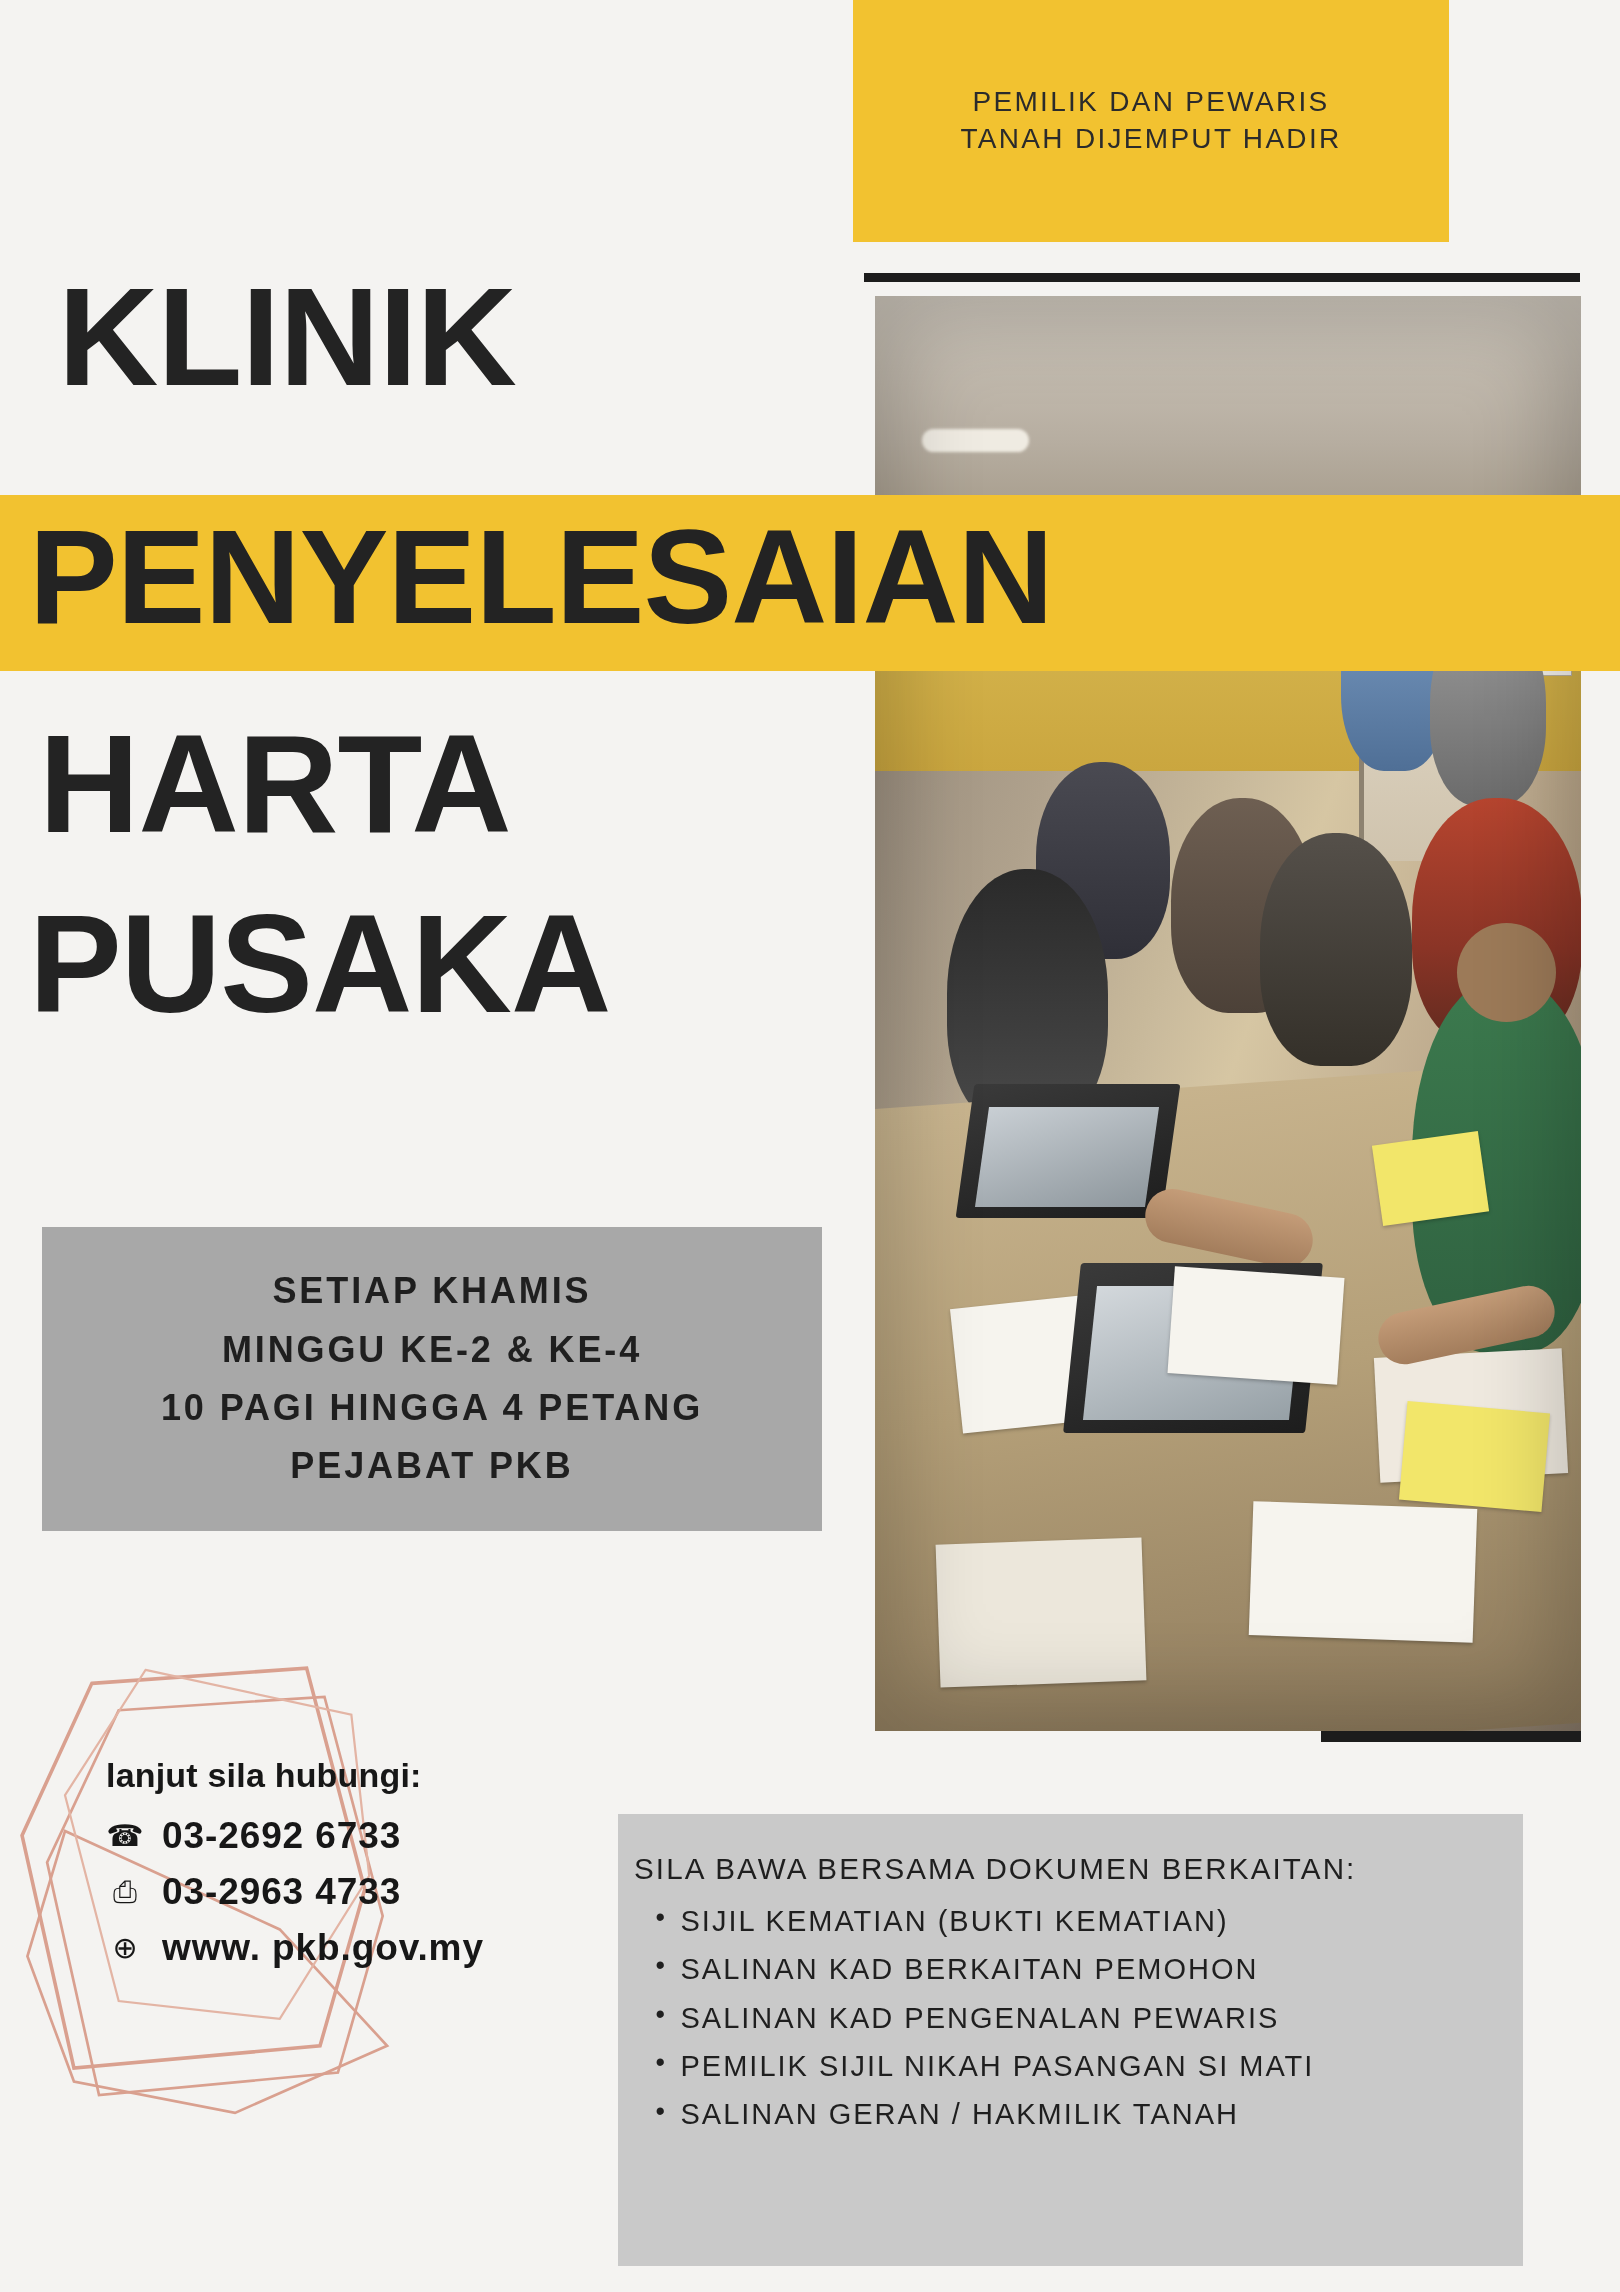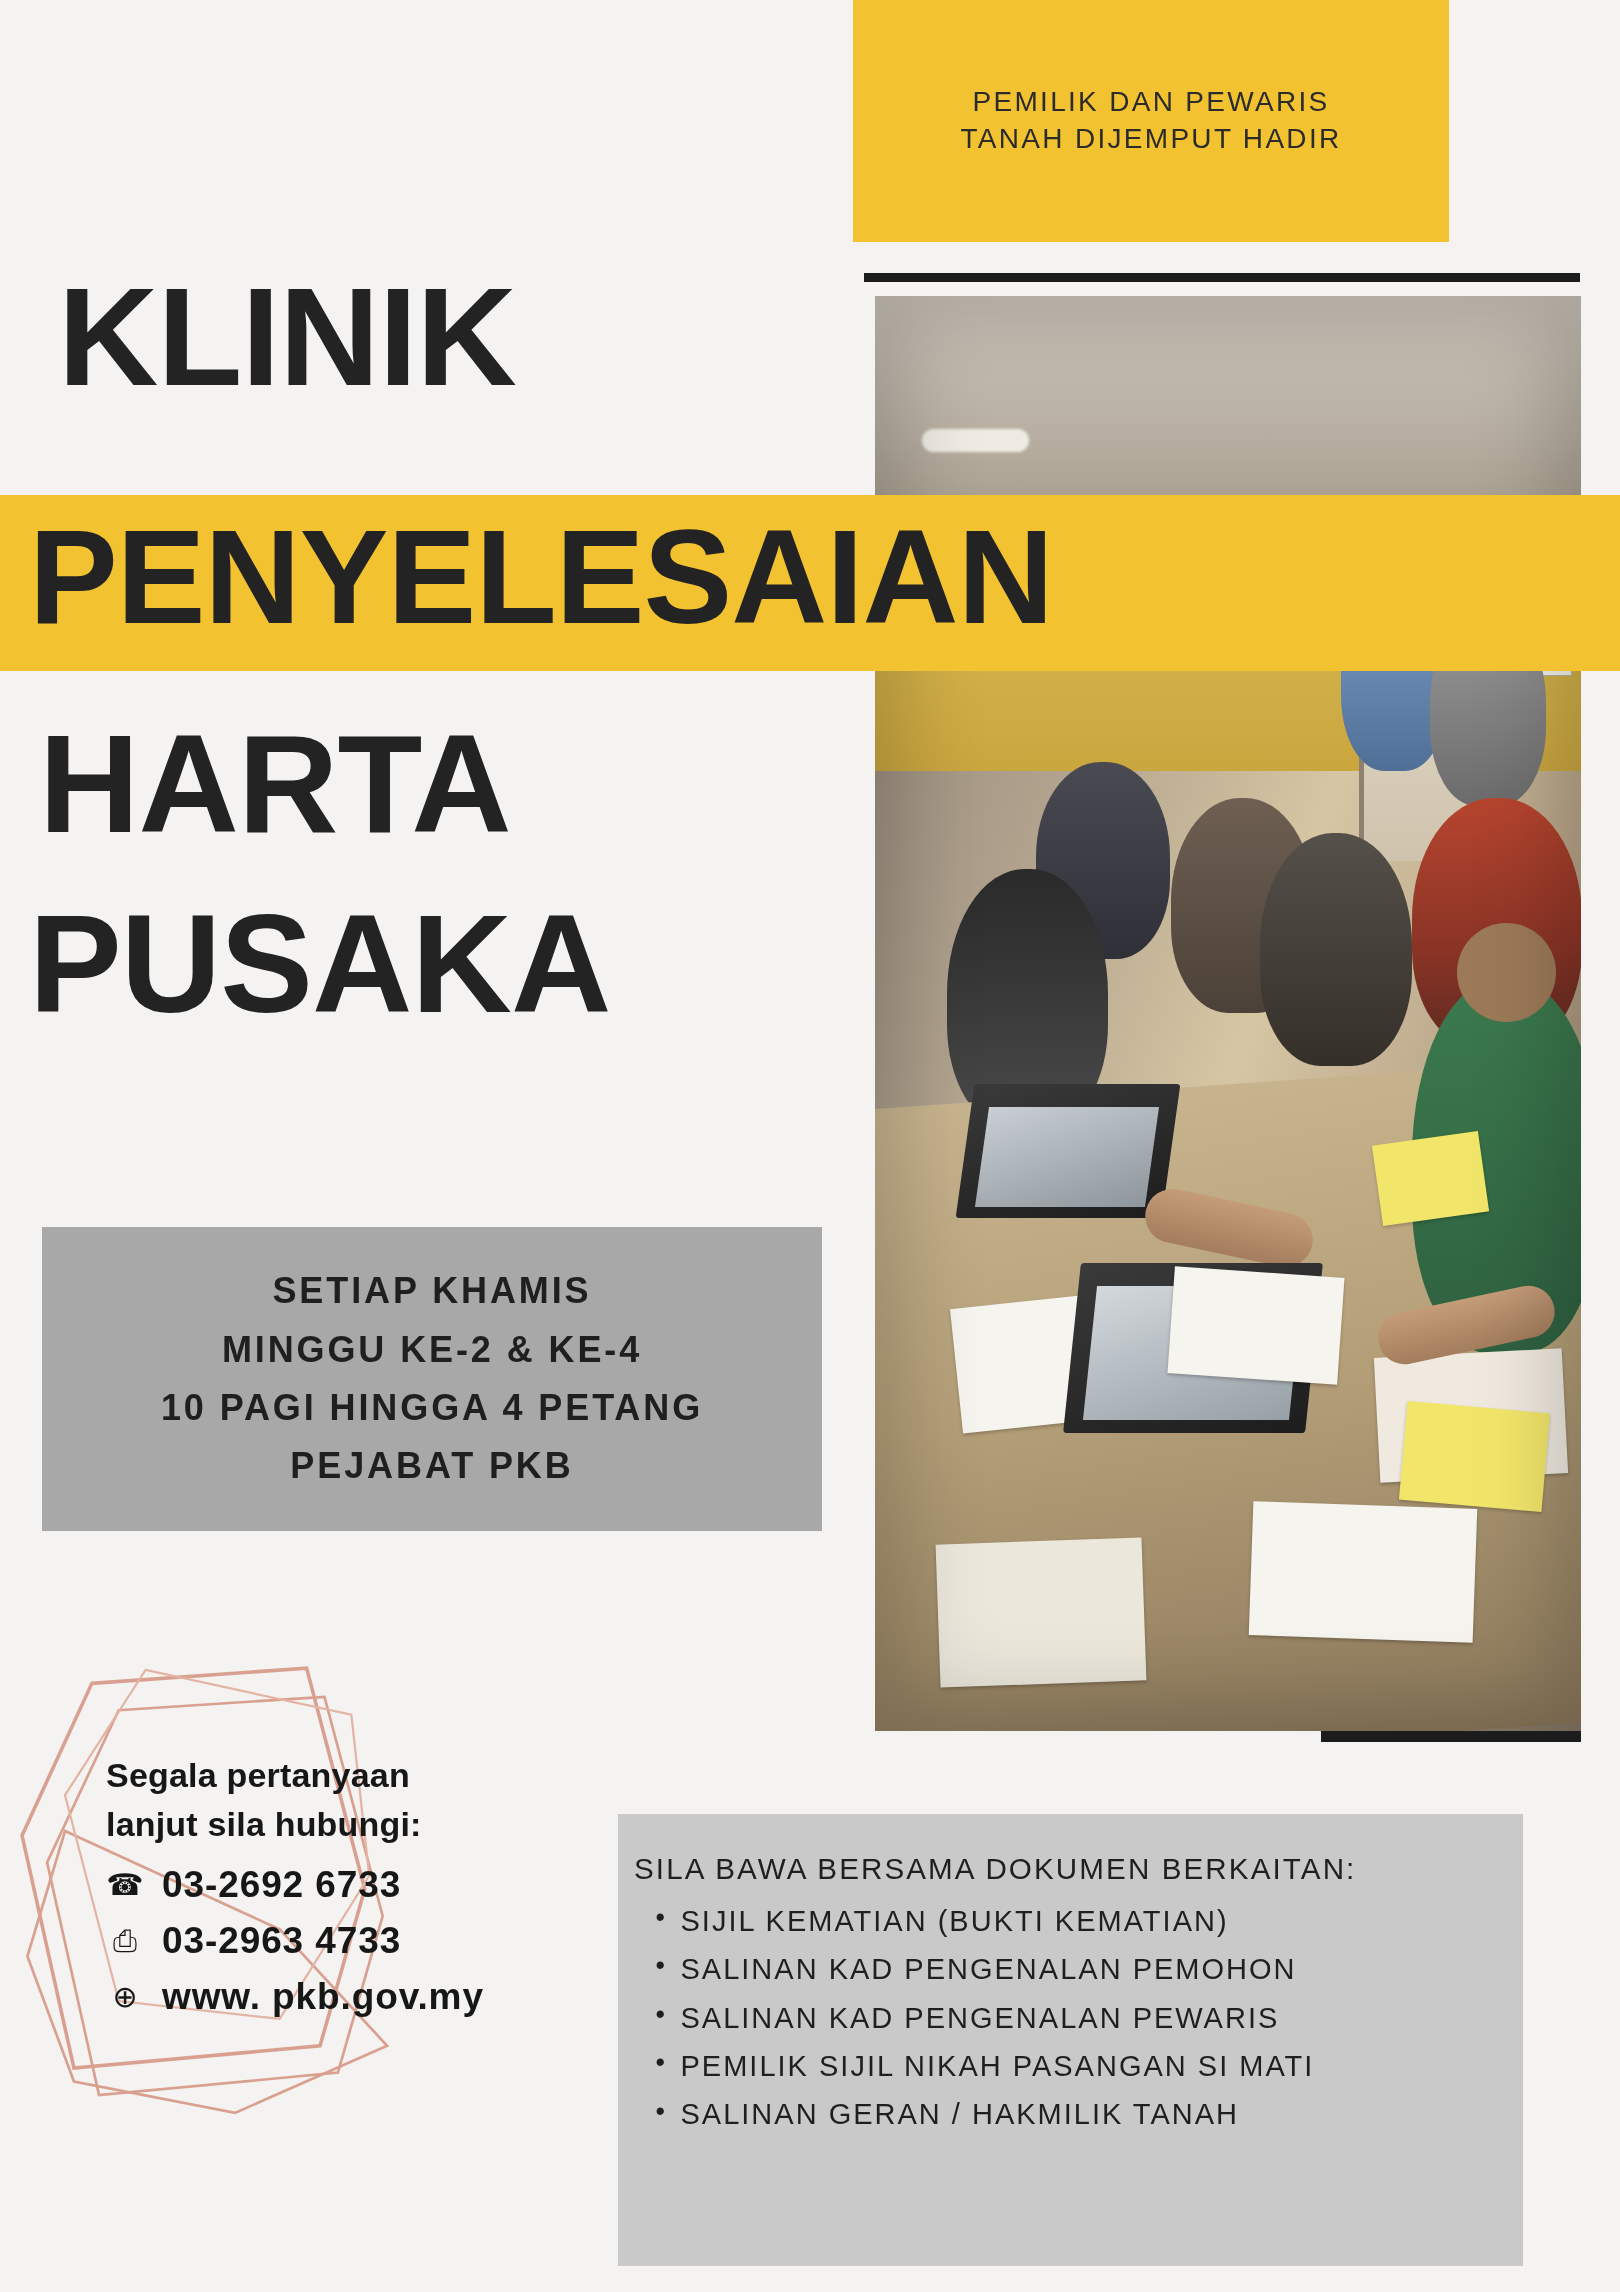--- a/index.html
+++ b/index.html
@@ -379,40 +379,39 @@
 <div class="hex-deco">
   <svg width="627" height="519" viewBox="0 0 700 580" fill="none">
     <polygon points="90,25 330,8 395,255 345,430 70,455 12,195" stroke="#d9a08f" stroke-width="4" fill="none"></polygon>
     <polygon points="120,55 350,40 415,285 365,460 98,485 40,225" stroke="#d9a08f" stroke-width="3" fill="none"></polygon>
     <polygon points="60,190 300,300 420,430 250,505 70,470 18,330" stroke="#d9a08f" stroke-width="3" fill="none"></polygon>
     <polygon points="150,10 380,60 400,240 300,400 120,380 60,150" stroke="#e3b4a4" stroke-width="2.5" fill="none"></polygon>
   </svg>
 </div>
 
 <div class="contact-block">
-  <div class="contact-title">Segala pertanyaan</div>
   <div class="contact-title">lanjut sila hubungi:</div>
 
   <div class="contact-row">
     <span class="ic">☎</span>
     <span class="txt">03-2692 6733</span>
   </div>
   <div class="contact-row">
     <span class="ic">⎙</span>
     <span class="txt">03-2963 4733</span>
   </div>
   <div class="contact-row">
     <span class="ic">⊕</span>
     <span class="txt">www. pkb.gov.my</span>
   </div>
 </div>
 
 <div class="docs-box">
   <div class="docs-title">SILA BAWA BERSAMA DOKUMEN BERKAITAN:</div>
   <ul class="docs-list">
     <li>SIJIL KEMATIAN (BUKTI KEMATIAN)</li>
-    <li>SALINAN KAD PENGENALAN PEMOHON</li>
+    <li>SALINAN KAD BERKAITAN PEMOHON</li>
     <li>SALINAN KAD PENGENALAN PEWARIS</li>
     <li>PEMILIK SIJIL NIKAH PASANGAN SI MATI</li>
     <li>SALINAN GERAN / HAKMILIK TANAH</li>
   </ul>
 </div>
 
 
 </body></html>

